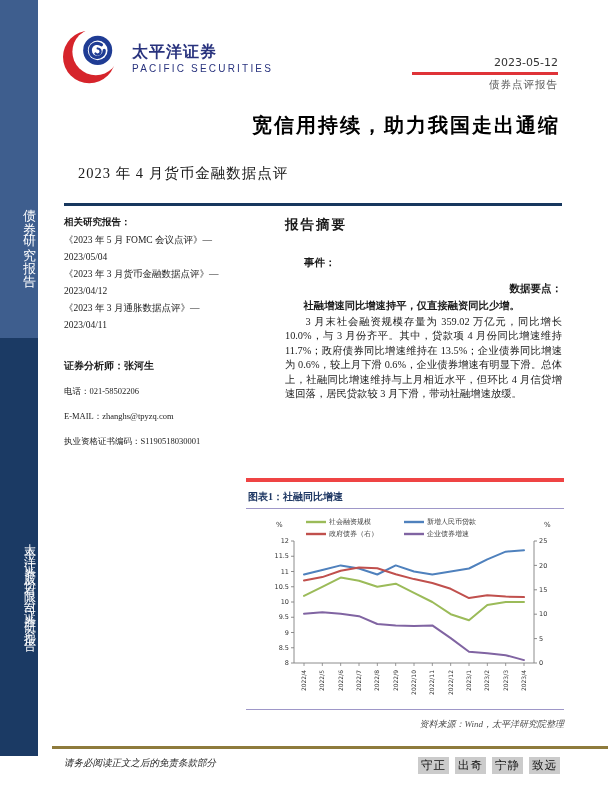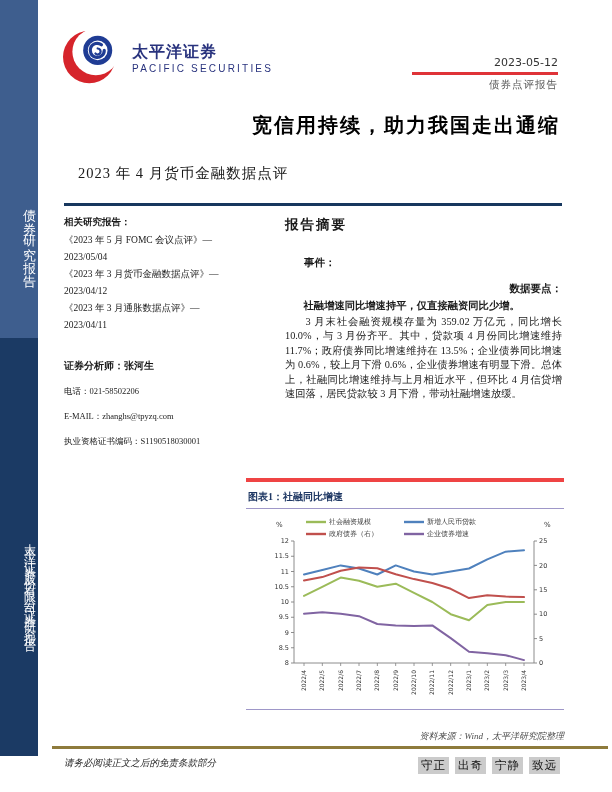--- a/index.html
+++ b/index.html
@@ -40,21 +40,21 @@
   #summary-head{font-size:13.5px;font-weight:bold;letter-spacing:2px;margin-bottom:22px;}
   .sec-head{font-size:10.5px;font-weight:bold;margin-left:1.8em;margin-bottom:3px;}
   .para{font-size:10.3px;line-height:1.4;text-indent:2em;text-align:justify;margin:0 0 10px 0;}
   .bold-line{font-size:10.3px;font-weight:bold;margin-left:1.8em;margin-bottom:2px;}
   
   #figure{position:absolute;top:478px;left:246px;width:318px;}
   #fig-head{border-top:4px solid #ef4444;border-bottom:1px solid #9E97C8;
             padding:4px 2px 4px 2px;}
   #fig-label{font-size:10px;font-weight:bold;color:#1F3864;}
   #chart-wrap{margin-top:2px;}
-  #fig-source{border-top:1px solid #9E97C8;margin-top:2px;padding-top:20px;
+  #fig-source{border-top:1px solid #9E97C8;margin-top:2px;padding-top:8px;
               text-align:right;font-style:italic;font-size:9px;color:#4d4d4d;}
   
   #footer-line{position:absolute;top:746px;left:52px;width:556px;height:3px;background:#8E7B3C;}
   #footer-disclaimer{position:absolute;top:757px;left:64px;font-size:9.5px;font-style:italic;color:#262626;}
   #footer-motto{position:absolute;top:755px;right:52px;}
   .motto-word{display:inline-block;background:#CBCBCB;color:#111;font-size:11.5px;
               padding:1px 3px;margin-left:6px;letter-spacing:1px;text-align:right;}
   svg text{font-family:"DejaVu Sans","Liberation Sans",sans-serif;}
 </style>
 </head>

